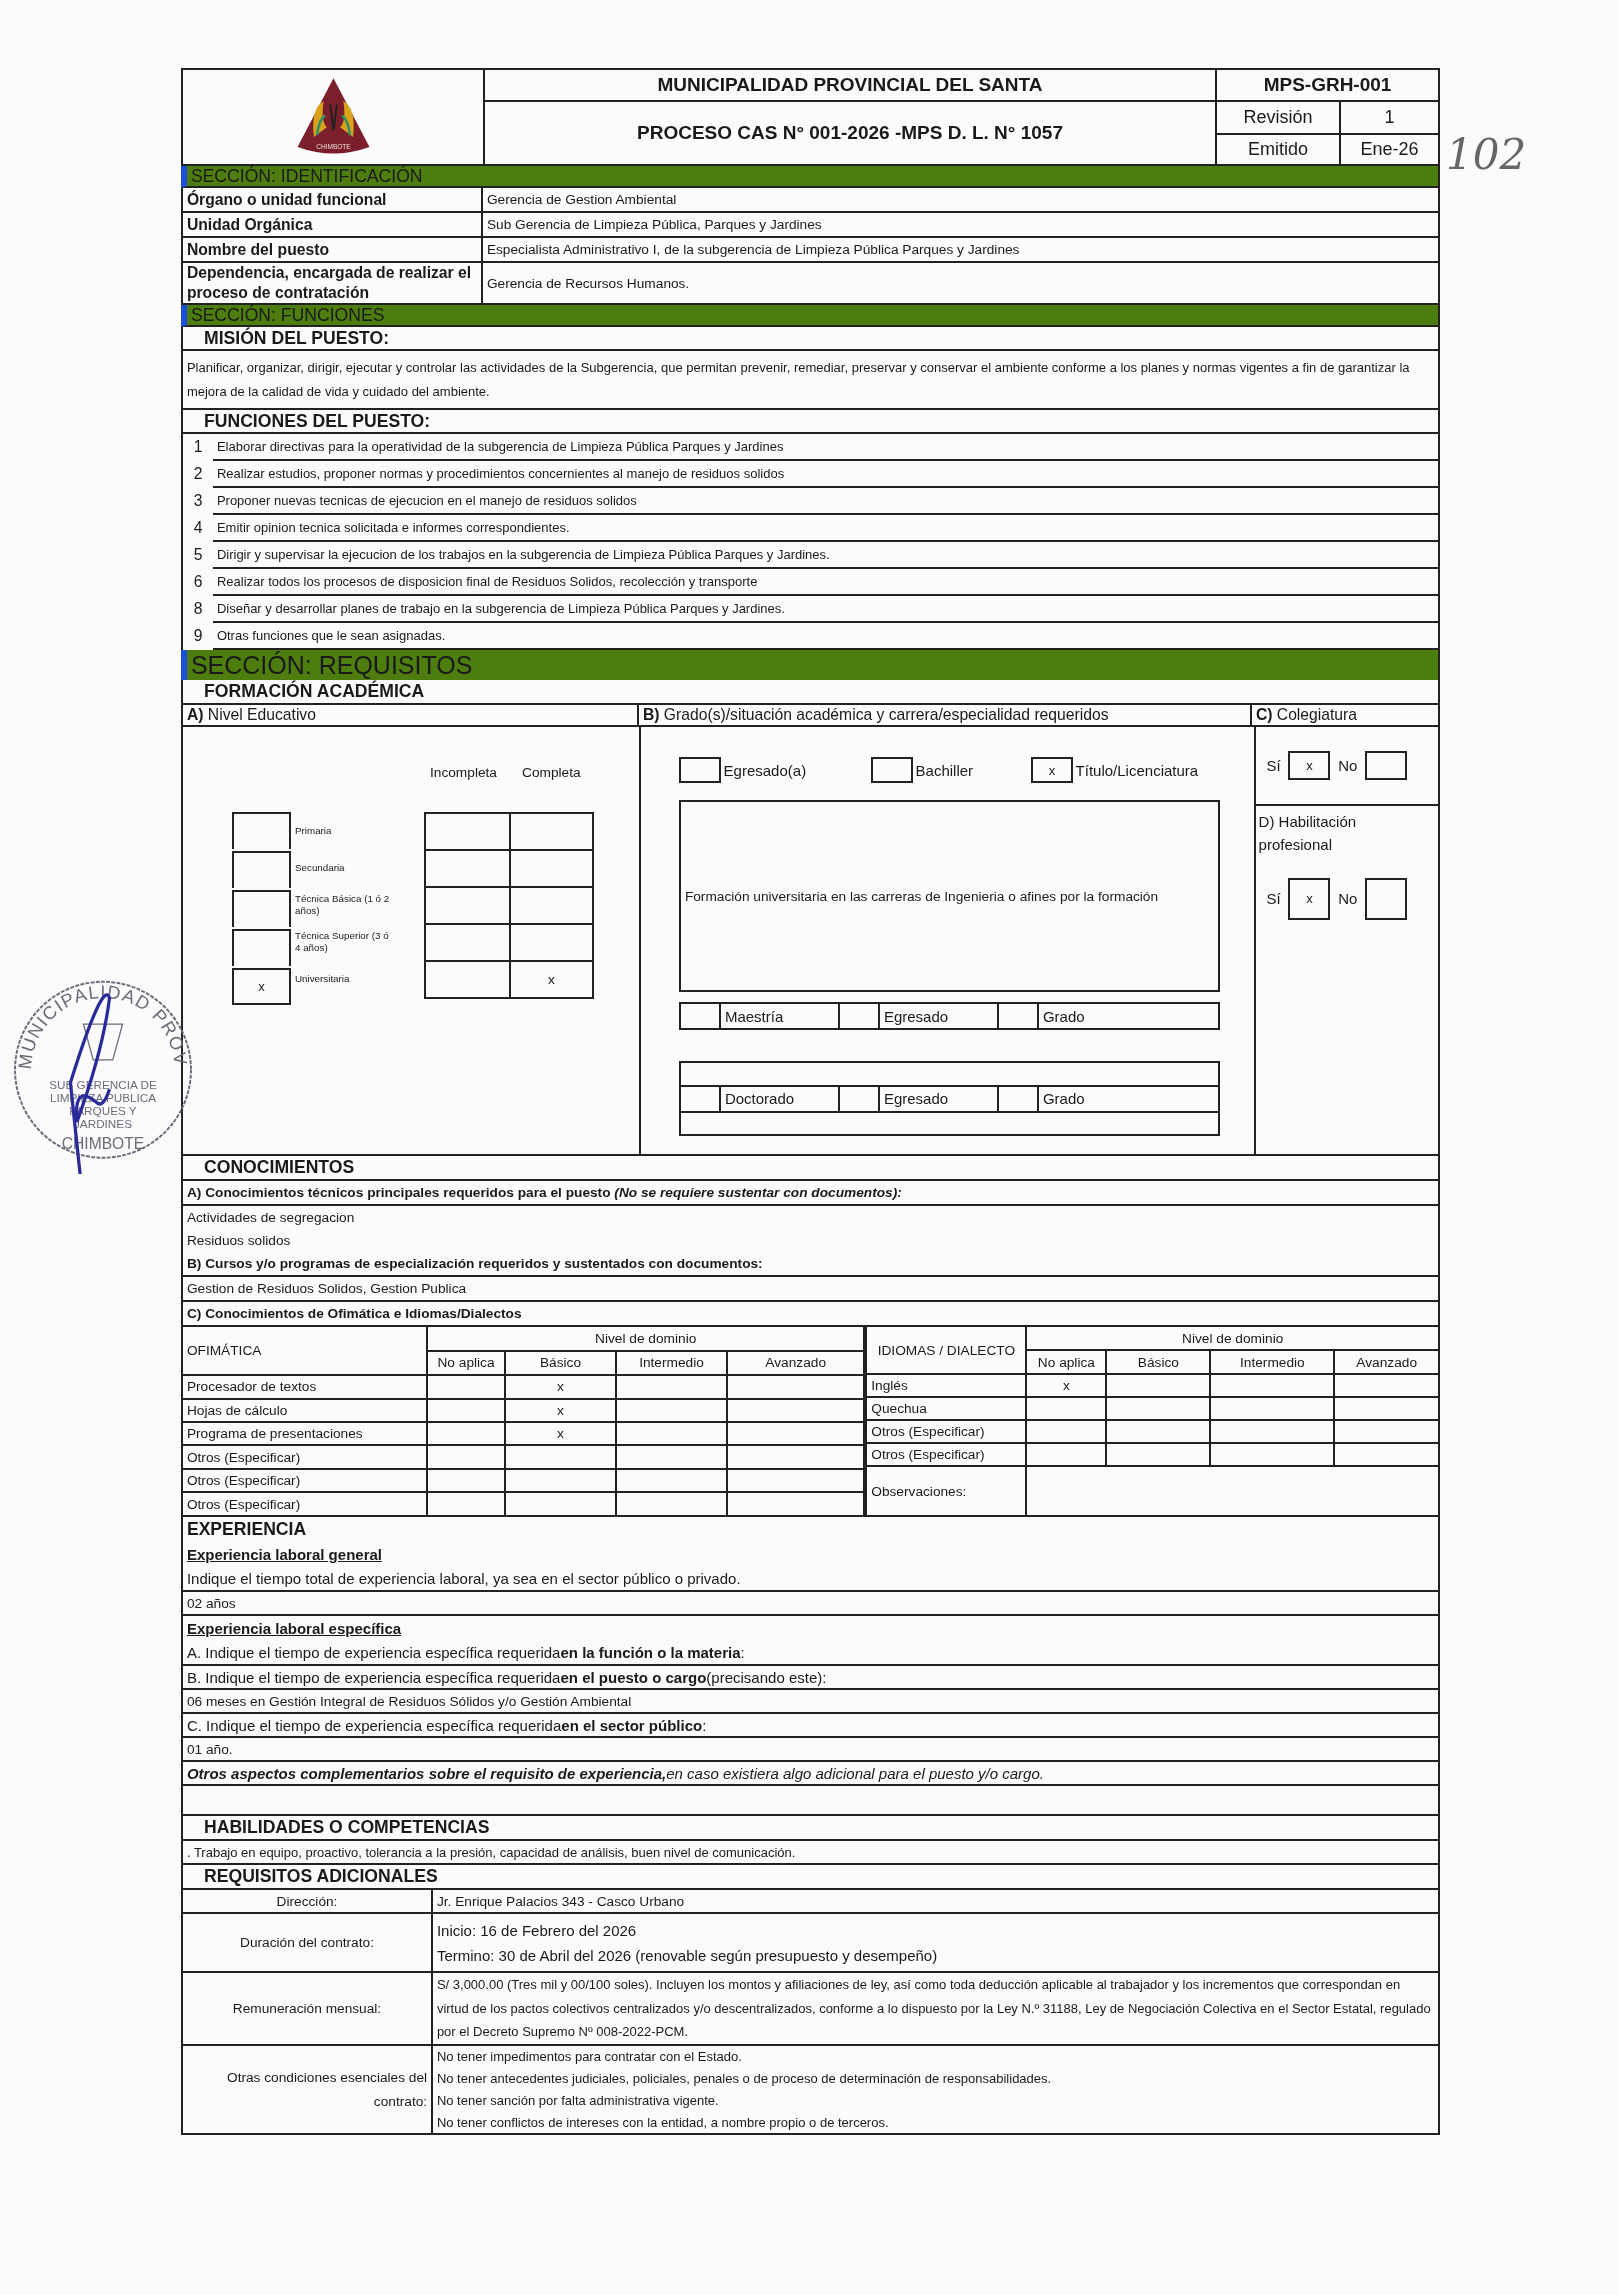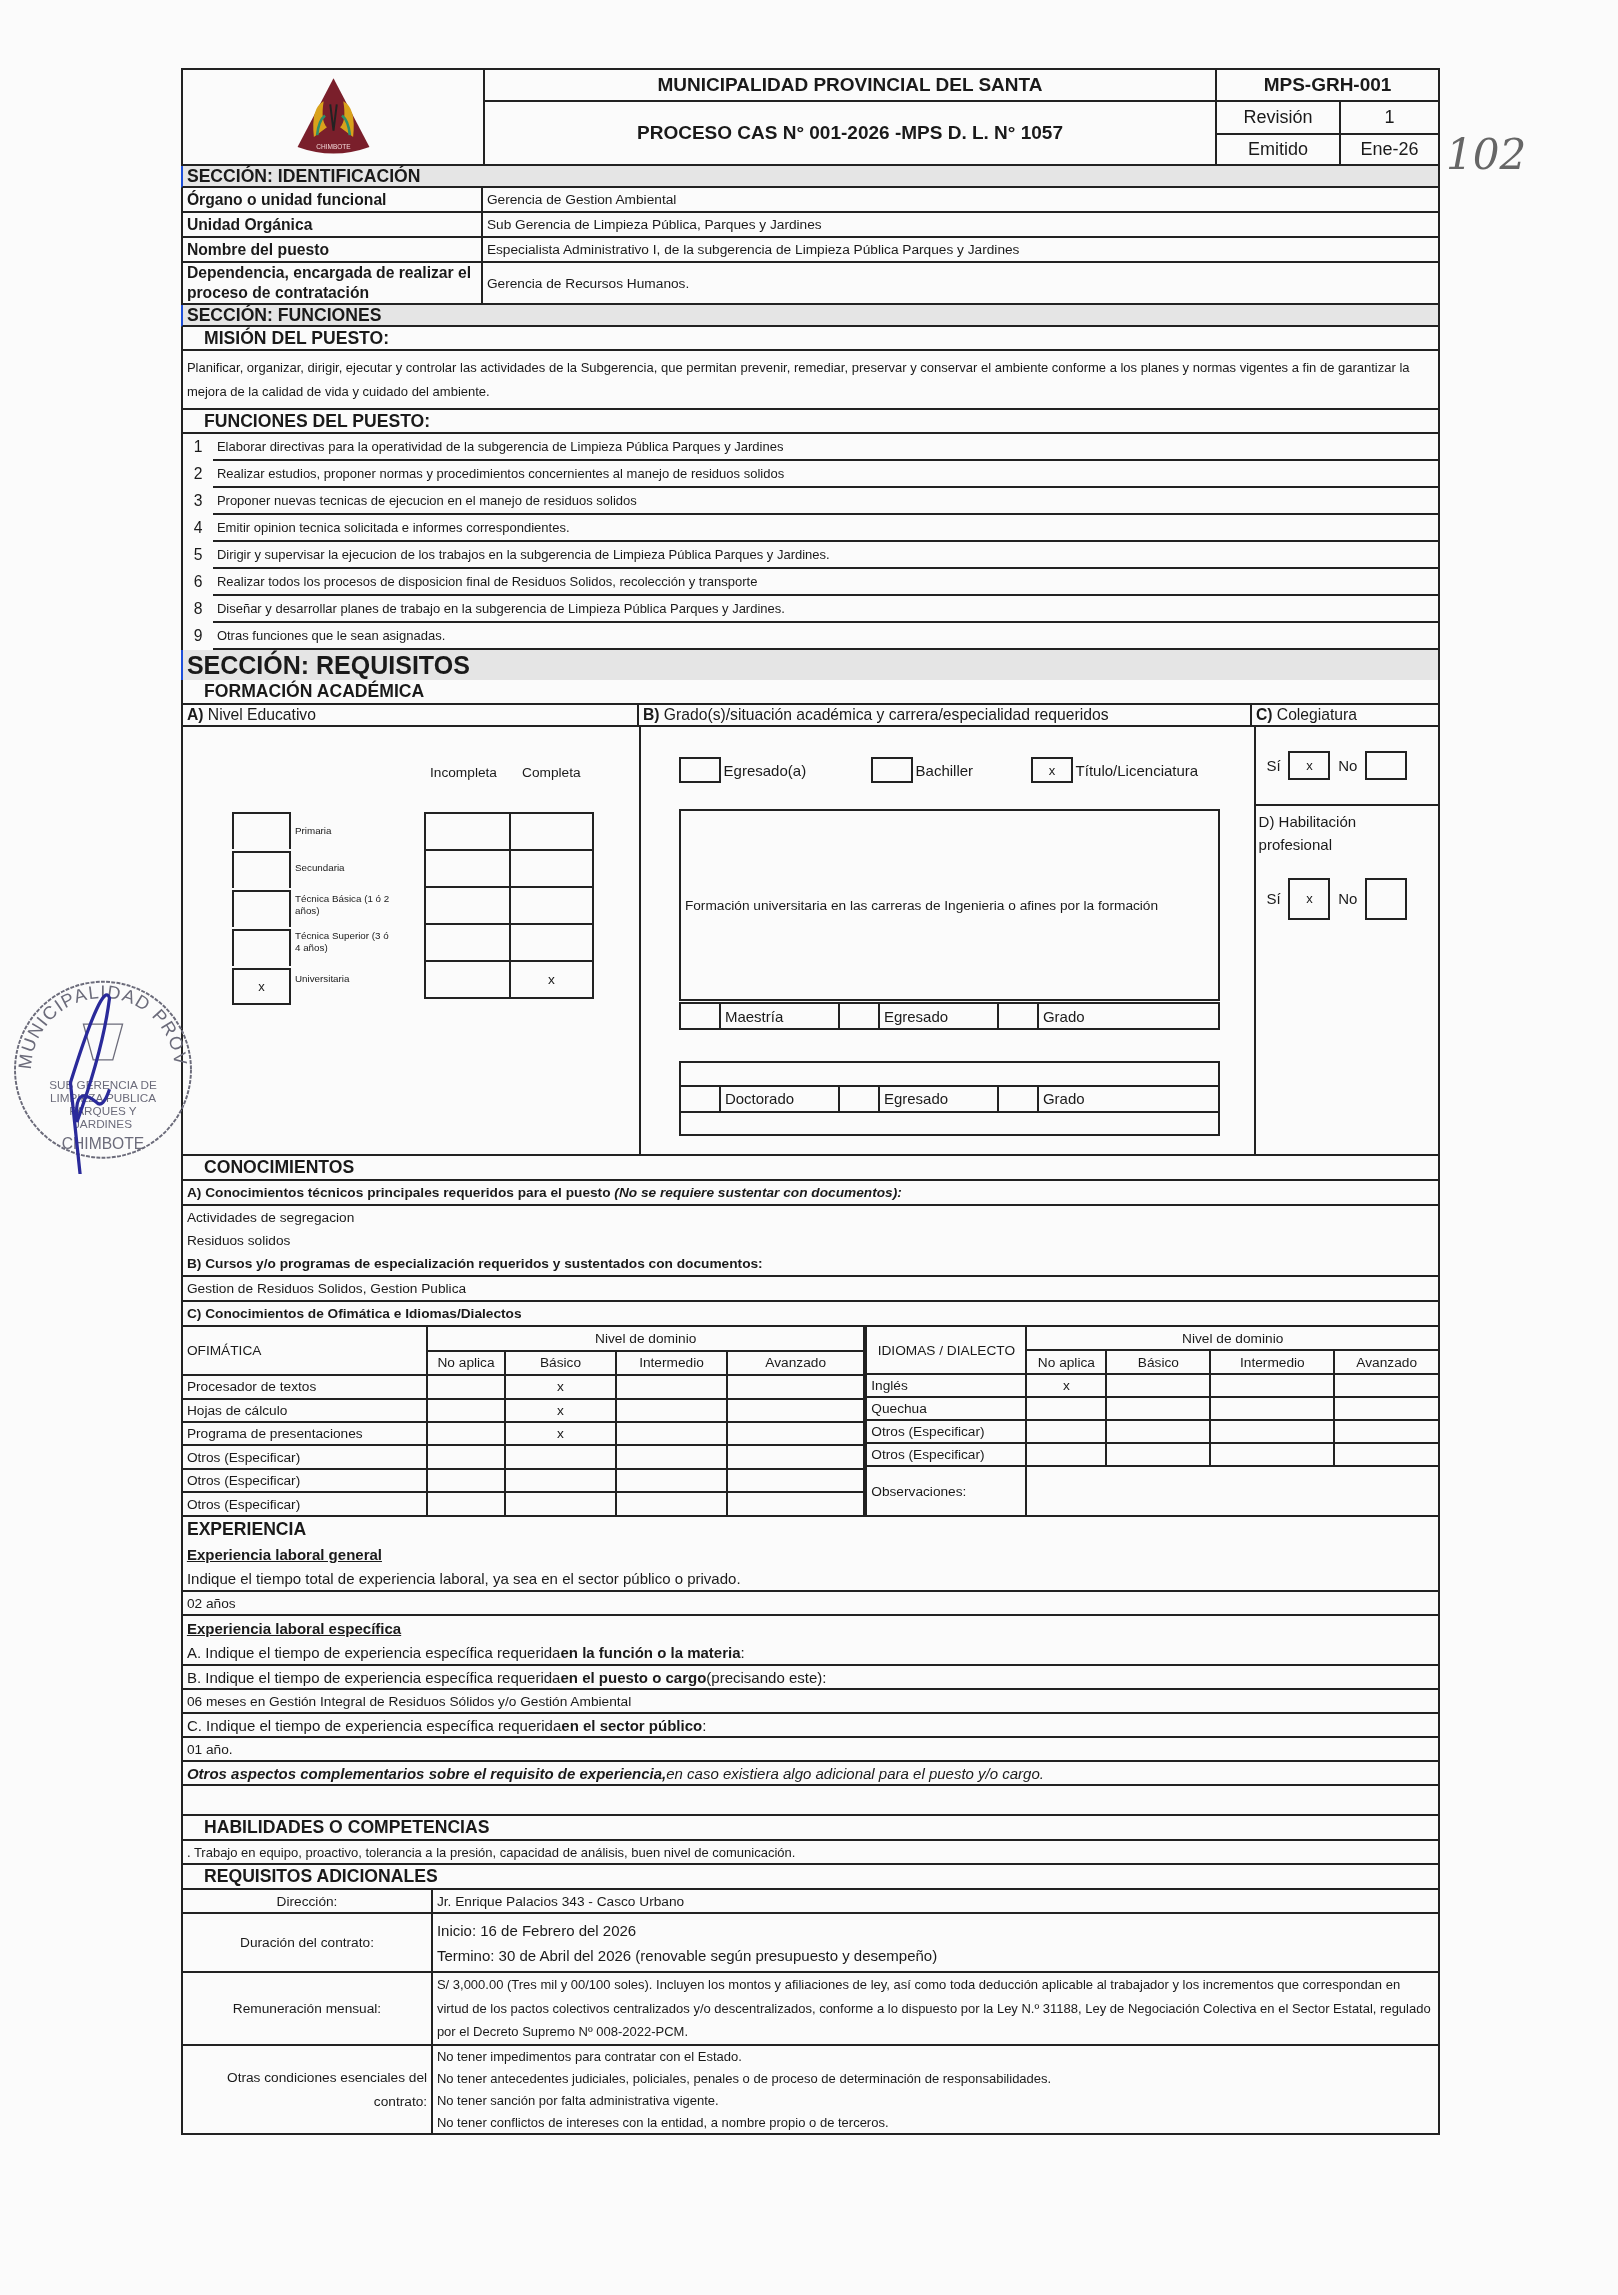--- a/index.html
+++ b/index.html
@@ -7,22 +7,22 @@
     width: 1619px; height: 2295px; background: #f7f7f7;
     font-family: "Liberation Sans", sans-serif; color: #1a1a1a;
     position: relative; overflow: hidden;
   }
   .page { position: absolute; left: 0; top: 0; width: 1619px; height: 2295px; background: #fbfbfb; }
   .form { position: absolute; left: 181px; top: 68px; width: 1259px; }
   .b { border: 2px solid #222; box-sizing: border-box; }
   .row { display: flex; border-left: 2px solid #222; border-right: 2px solid #222; border-bottom: 2px solid #222; box-sizing: border-box; }
   .cell { box-sizing: border-box; padding: 0 3.9px; display: flex; align-items: center; font-size: 13.7px; }
   .vr { border-right: 2px solid #222; }
-  .sec { background: #e5e5e5; font-weight: bold; font-size: 17.6px; height: 22px; display: flex; align-items: center; padding-left: 3.9px;
-         border-left: 2px solid #1d4ed8; border-right: 2px solid #222; border-bottom: 2px solid #222; box-sizing: border-box; }
+  .sec { background: #4d7c0f; font-weight: normal; font-size: 17.6px; height: 22px; display: flex; align-items: center; padding-left: 3.9px;
+         border-left: 6px solid #1d4ed8; border-right: 2px solid #222; border-bottom: 2px solid #222; box-sizing: border-box; }
   .sub { font-weight: bold; font-size: 17.6px; height: 24px; display: flex; align-items: center; padding-left: 21px;
          border-left: 2px solid #222; border-right: 2px solid #222; border-bottom: 2px solid #222; box-sizing: border-box; }
   .bold { font-weight: bold; }
   .ital { font-style: italic; }
   .u { text-decoration: underline; }
   .cx { justify-content: center; text-align: center; }
   .box { width: 38px; height: 26px; border: 2px solid #222; box-sizing: border-box; display: inline-flex; align-items: center; justify-content: center; font-size: 13px; }
   .abs { position: absolute; }
   table.grid { border-collapse: collapse; }
   table.grid td { border: 2px solid #222; font-size: 13.7px; padding: 0 3.9px; height: 23px; box-sizing: border-box; }
@@ -191,21 +191,21 @@
           <span style="margin-left:2.6px;">Egresado(a)</span>
         </div>
         <div class="abs" style="left:230px;top:30px;display:flex;align-items:center;font-size:15px;">
           <span class="box" style="width:42px;height:26px;"></span>
           <span style="margin-left:2.6px;">Bachiller</span>
         </div>
         <div class="abs" style="left:390px;top:30px;display:flex;align-items:center;font-size:15px;">
           <span class="box" style="width:42px;height:26px;">x</span>
           <span style="margin-left:2.6px;">Título/Licenciatura</span>
         </div>
-        <div class="abs b" style="left:38px;top:82px;width:541px;height:192px;display:flex;align-items:center;padding:0 3.9px;font-size:13.7px;">Formación universitaria en las carreras de Ingenieria o afines por la formación</div>
+        <div class="abs b" style="left:38px;top:73px;width:541px;height:192px;display:flex;align-items:center;padding:0 3.9px;font-size:13.7px;">Formación universitaria en las carreras de Ingenieria o afines por la formación</div>
         <table class="grid abs" style="left:38px;top:275px;width:541px;">
           <tbody>
               <tr style="height:26px;">
             <td style="width:40px;"></td>
             <td style="width:119px;font-size:15px;">Maestría</td>
             <td style="width:40px;"></td>
             <td style="width:119px;font-size:15px;">Egresado</td>
             <td style="width:40px;"></td>
             <td style="font-size:15px;">Grado</td>
           </tr>

